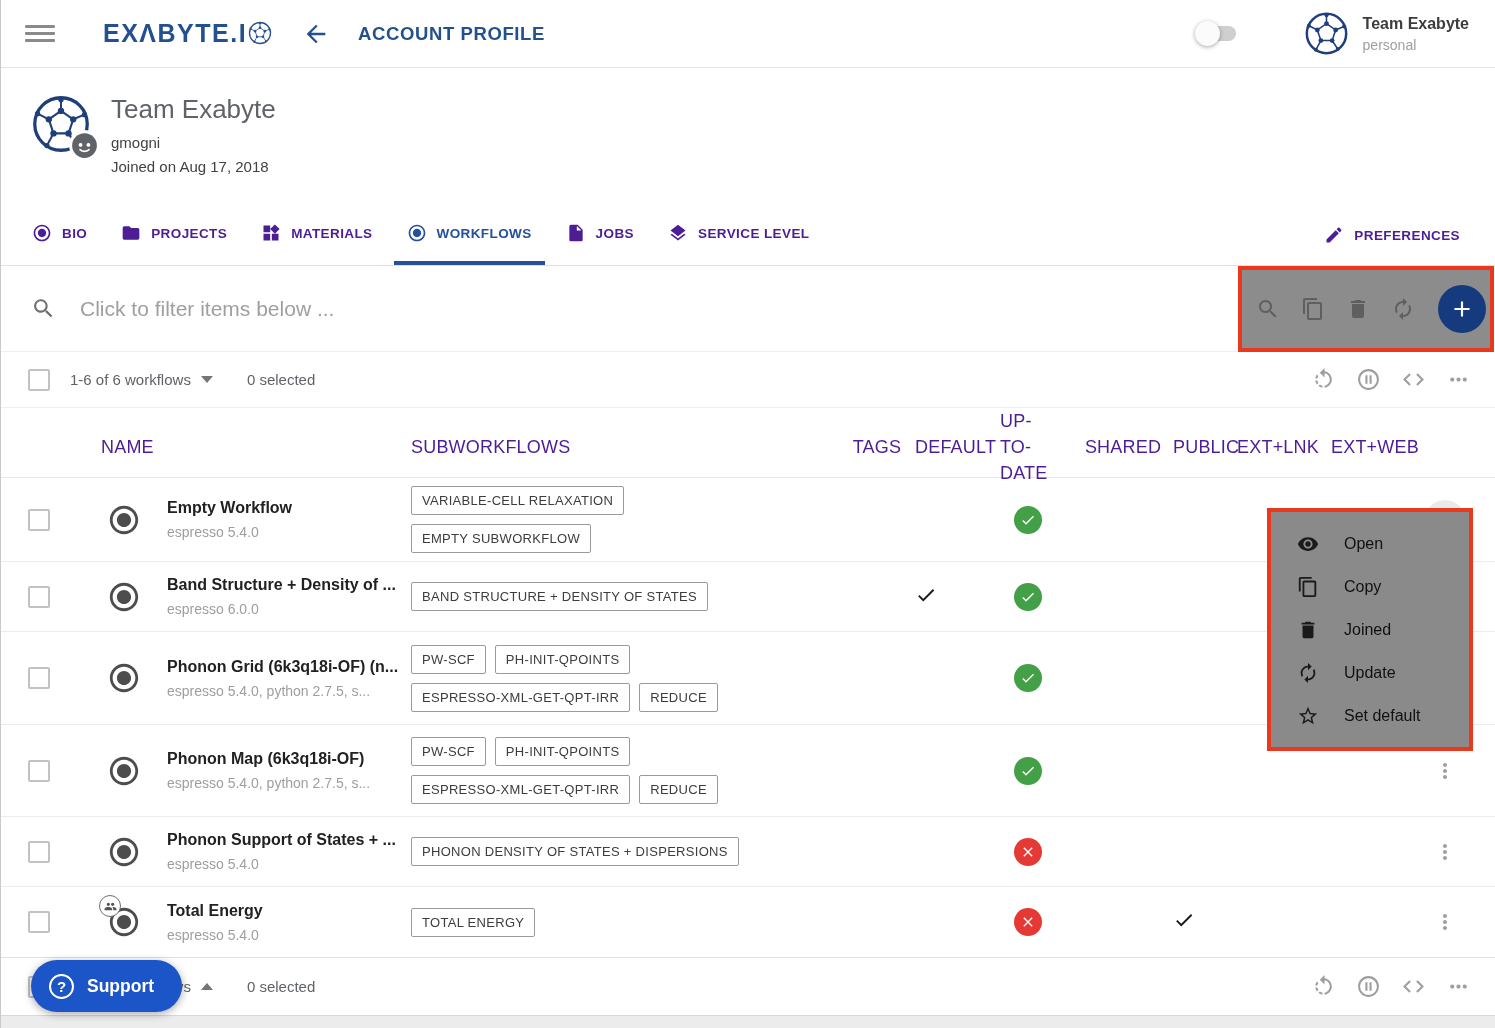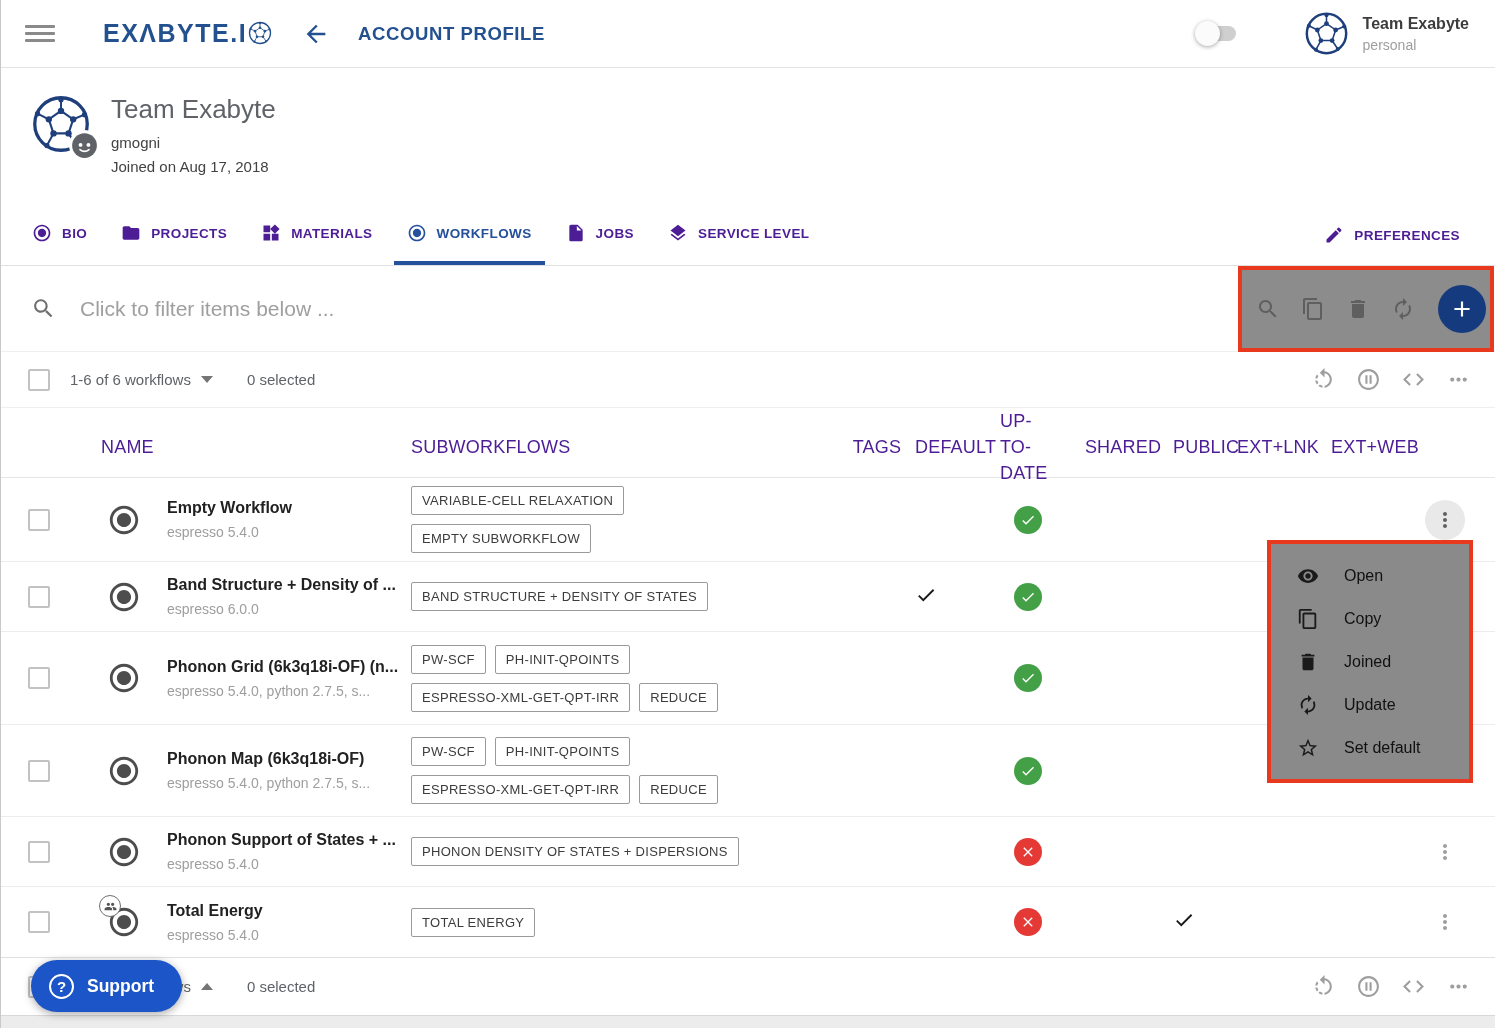--- a/index.html
+++ b/index.html
@@ -95,21 +95,21 @@
   .badge.ok { background:#43a047; }
   .badge.bad { background:#e53935; }
   .colcheck { width:22px; height:22px; margin:0 auto; }
   .colcheck svg { width:22px; height:22px; fill:#1a1a1a; }
   .more-btn { width:40px; height:40px; border-radius:50%; display:flex; align-items:center; justify-content:center; margin:0 auto; cursor:pointer; }
   .more-btn svg { width:24px; height:24px; fill:#9e9e9e; }
   .more-btn.pressed { background:#e9e9e9; }
   .more-btn.pressed svg { fill:#616161; }
 
   
-  .ctxmenu { position:absolute; left:1266px; top:540px; width:206px; background:#8a8a8a; border:4px solid #e8391f; padding:10px 0; z-index:40; }
+  .ctxmenu { position:absolute; left:1266px; top:508px; width:206px; background:#8a8a8a; border:4px solid #e8391f; padding:10px 0; z-index:40; }
   .mi { display:flex; align-items:center; height:43px; padding-left:26px; cursor:pointer; color:#111; }
   .mi svg { width:22px; height:22px; fill:#1a1a1a; flex:none; }
   .mi .milabel { font-size:16px; margin-left:25px; }
 
   
   .bottomstrip { height:29px; background:#ececec; border-top:1px solid #d8d8d8; }
   .support { position:absolute; left:30px; top:960px; height:52px; border-radius:26px; background:#1b55c7; color:#fff; display:flex; align-items:center; padding:0 28px 0 18px; gap:13px; box-shadow:0 2px 8px rgba(0,0,0,.35); cursor:pointer; z-index:50; }
   .support .qmark { width:25px; height:25px; border:2.5px solid #fff; border-radius:50%; display:flex; align-items:center; justify-content:center; font-size:15px; font-weight:700; }
   .support .slabel { font-size:17.5px; font-weight:700; }
 </style>

